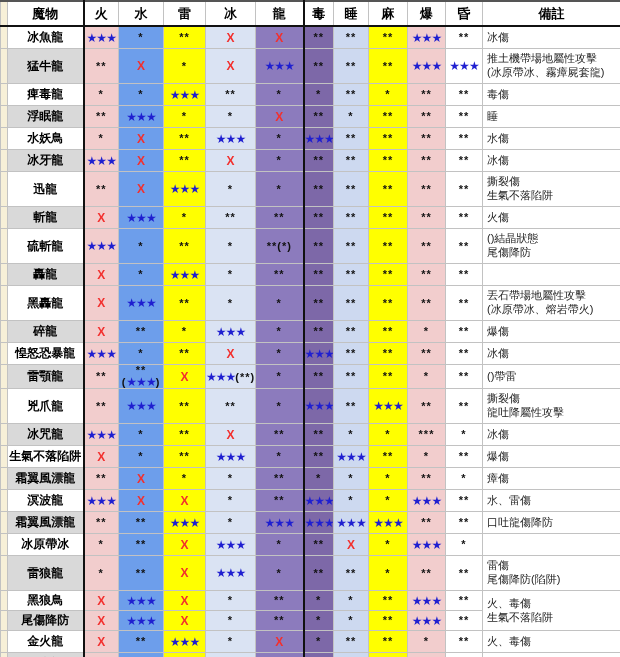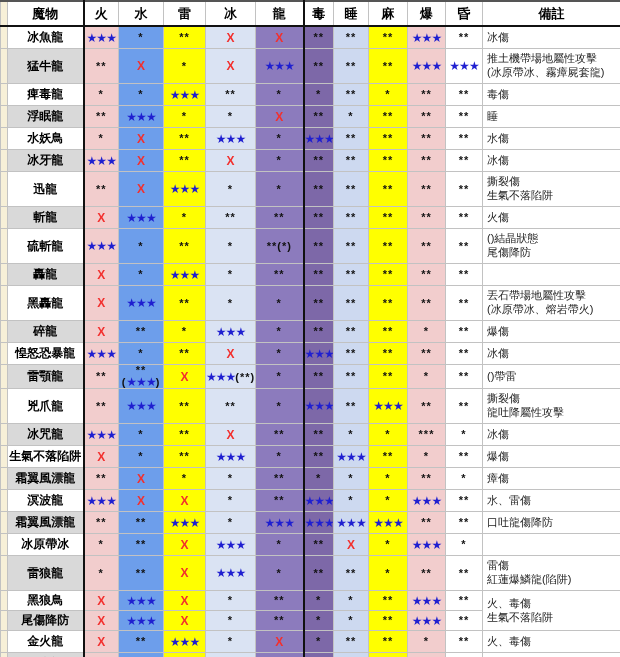--- a/index.html
+++ b/index.html
@@ -386,21 +386,21 @@
           <td class="rating-cell" style="background: rgb(109, 158, 235);"><span>**</span></td>
           <td class="rating-cell" style="background: rgb(255, 255, 0);"><span class="xmark" style="color: rgb(242, 48, 46);">X</span></td>
           <td class="rating-cell" style="background: rgb(218, 227, 243);"><span class="stars" style="color: rgb(31, 31, 208);">★★★</span></td>
           <td class="rating-cell thick-r" style="background: rgb(140, 123, 189);"><span>*</span></td>
           <td class="rating-cell" style="background: rgb(125, 104, 168);"><span>**</span></td>
           <td class="rating-cell" style="background: rgb(205, 217, 240);"><span>**</span></td>
           <td class="rating-cell" style="background: rgb(255, 255, 0);"><span>*</span></td>
           <td class="rating-cell" style="background: rgb(242, 205, 205);"><span>**</span></td>
           <td class="rating-cell" style="background: rgb(255, 255, 255);"><span>**</span></td>
           <td class="remark-cell">雷傷
-紅蓮爆鱗龍(陷阱)</td>
+尾傷降防(陷阱)</td>
         </tr>
         <tr class="data-row">
           <td class="gutter"></td>
           <td class="name-cell thick-r">黑狼鳥</td>
           <td class="rating-cell" style="background: rgb(242, 205, 205);"><span class="xmark" style="color: rgb(242, 48, 46);">X</span></td>
           <td class="rating-cell" style="background: rgb(109, 158, 235);"><span class="stars" style="color: rgb(31, 31, 208);">★★★</span></td>
           <td class="rating-cell" style="background: rgb(255, 255, 0);"><span class="xmark" style="color: rgb(242, 48, 46);">X</span></td>
           <td class="rating-cell" style="background: rgb(218, 227, 243);"><span>*</span></td>
           <td class="rating-cell thick-r" style="background: rgb(140, 123, 189);"><span>**</span></td>
           <td class="rating-cell" style="background: rgb(125, 104, 168);"><span>*</span></td>

